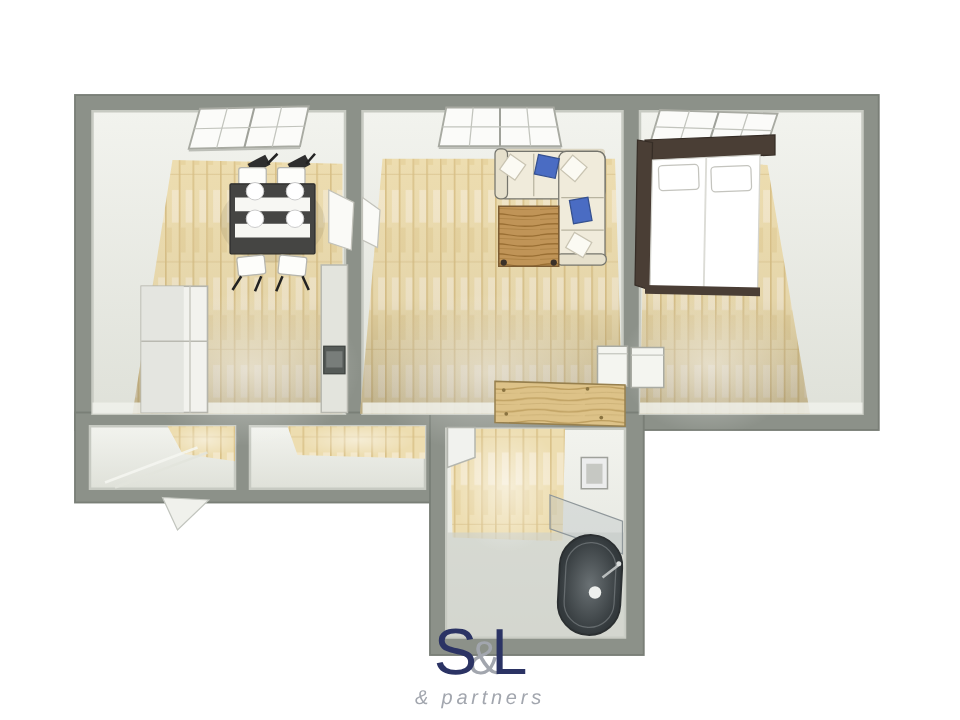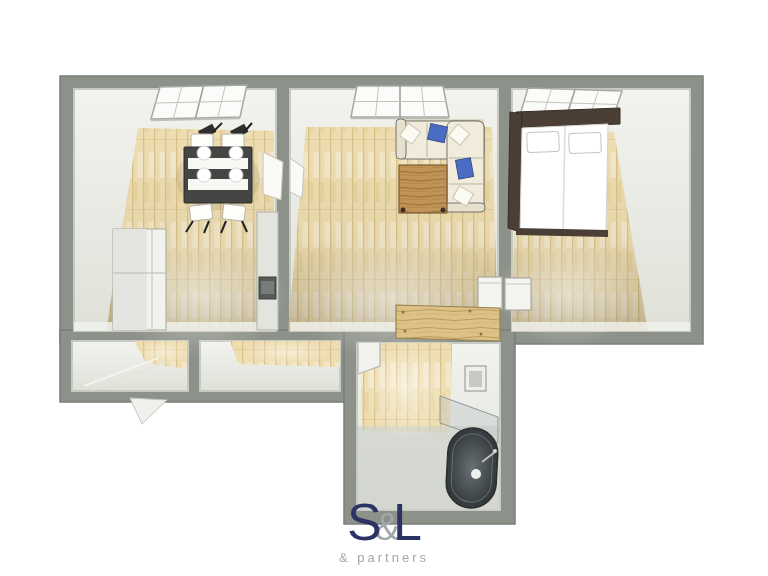--- a/index.html
+++ b/index.html
@@ -3,21 +3,21 @@
 <meta charset="utf-8">
 <style>
   html,body{margin:0;padding:0;background:#ffffff;}
   .stage{position:relative;width:768px;height:576px;background:#fff;overflow:hidden;
          font-family:"Liberation Sans",sans-serif;}
   .stage svg{position:absolute;left:0;top:0;}
   .logo{position:absolute;left:0;top:496px;width:100%;text-align:center;line-height:1;z-index:5;}
   .brand{font-size:52px;font-weight:400;letter-spacing:-1px;color:var(--logo-navy,#2b3364);}
   .brand .ltr{position:relative;z-index:2;}
   .brand .amp{position:relative;z-index:1;font-size:38px;color:var(--logo-gray,#a2a6ae);margin:0 -6px;}
-  .tagline{margin-top:3px;font-size:13px;letter-spacing:3px;color:var(--logo-gray,#9aa0a8);}
+  .tagline{margin-top:3px;font-size:16px;letter-spacing:3px;color:var(--logo-gray,#9aa0a8);font-style:italic;}
 </style>
 </head>
 <body>
 
 <div class="stage">
 <svg width="768" height="576" viewBox="0 0 768 576">
   <defs>
     <linearGradient id="roomGrad" x1="0" y1="0" x2="0" y2="1">
       <stop offset="0" stop-color="#f2f3ee"></stop>
           <stop offset="1" stop-color="#dfe1d9"></stop>

